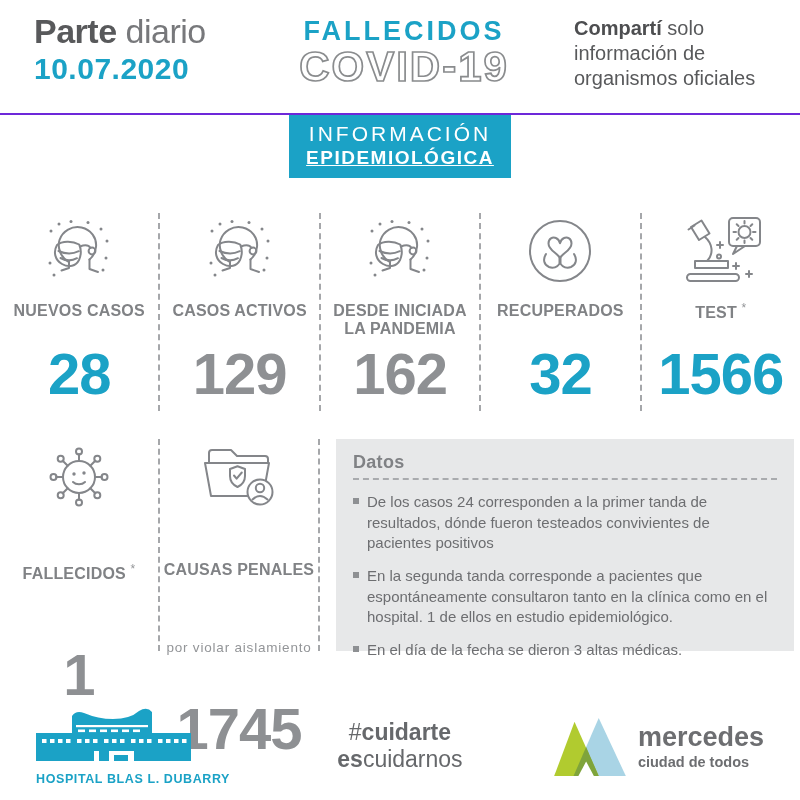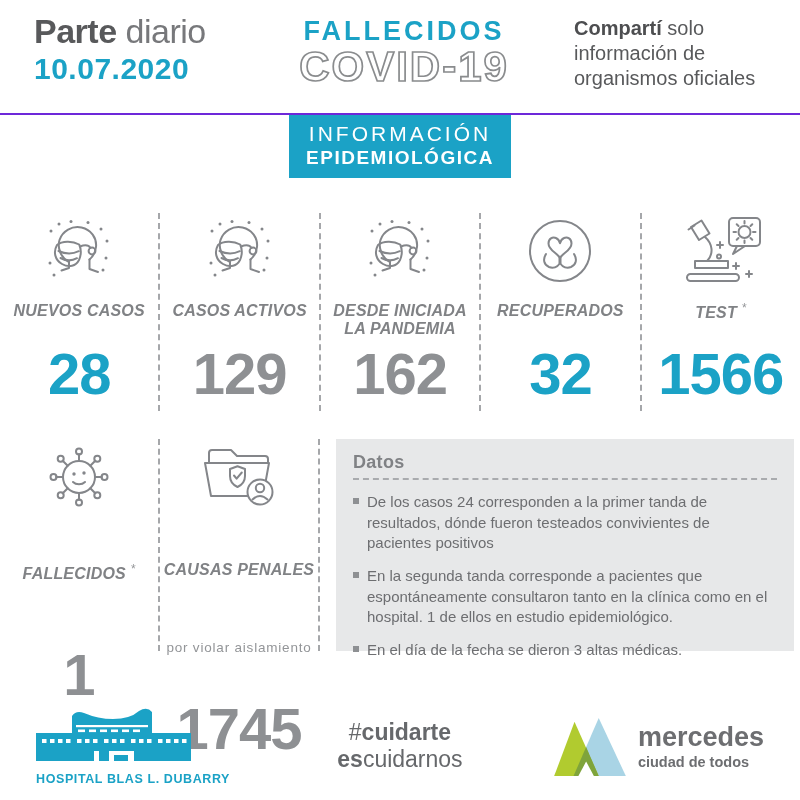--- a/index.html
+++ b/index.html
@@ -17,29 +17,29 @@
   .h-covid  { font-size:42px; font-weight:800; letter-spacing:2px; margin-top:-4px;
               color:#ffffff; -webkit-text-stroke:1.7px #8A8C8E; }
   .h-right { width:212px; font-size:20px; color:#58595B; line-height:1.25; padding-top:2px; }
   .h-right b { font-weight:800; color:#4D4E50; }
 
   
   .rule-banner { border-top:2px solid #6d28d9; height:56px; }
   .banner { width:fit-content; margin:0 auto; background:#1BA2C6; color:#fff;
             text-align:center; padding:7px 17px 9px; }
   .banner-l1 { font-size:21px; font-weight:400; letter-spacing:3px; }
-  .banner-l2 { font-size:19px; font-weight:800; letter-spacing:1.5px; margin-top:1px; }
+  .banner-l2 { font-size:19px; font-weight:800; letter-spacing:1.5px; margin-top:1px;text-decoration:underline; }
 
   
   .stats1 { display:flex; margin-top:44px; height:198px; }
   .stat { flex:1; display:flex; flex-direction:column; align-items:center; }
   .stat.sep { border-right:2px dashed #A5A7AA; }
   .s-icon { height:82px; display:flex; align-items:center; justify-content:center; }
   .s-label { margin-top:8px; min-height:38px; text-align:center; font-size:16px;
-             font-weight:800; color:#808285; line-height:1.12; letter-spacing:0.2px;font-style:italic; }
+             font-weight:800; color:#808285; line-height:1.12; letter-spacing:0.2px; }
   .s-label .ast { font-size:12px; font-weight:400; color:#939598; vertical-align:super; }
   .s-sub { font-size:13.5px; font-weight:400; color:#939598; letter-spacing:0.8px;
            text-align:center; margin-top:1px; }
   .s-value { margin-top:auto; font-size:58px; font-weight:800; letter-spacing:-1px; padding-bottom:4px; }
   .val-cyan { color:#1BA2C6; } .val-gray { color:#8E9093; }
 
   .row2 { display:flex; margin-top:28px; height:212px; }
   .r2col { width:160px; display:flex; flex-direction:column; align-items:center;gap:40px; }
   .r2col.sep { border-right:2px dashed #A5A7AA; }
 

